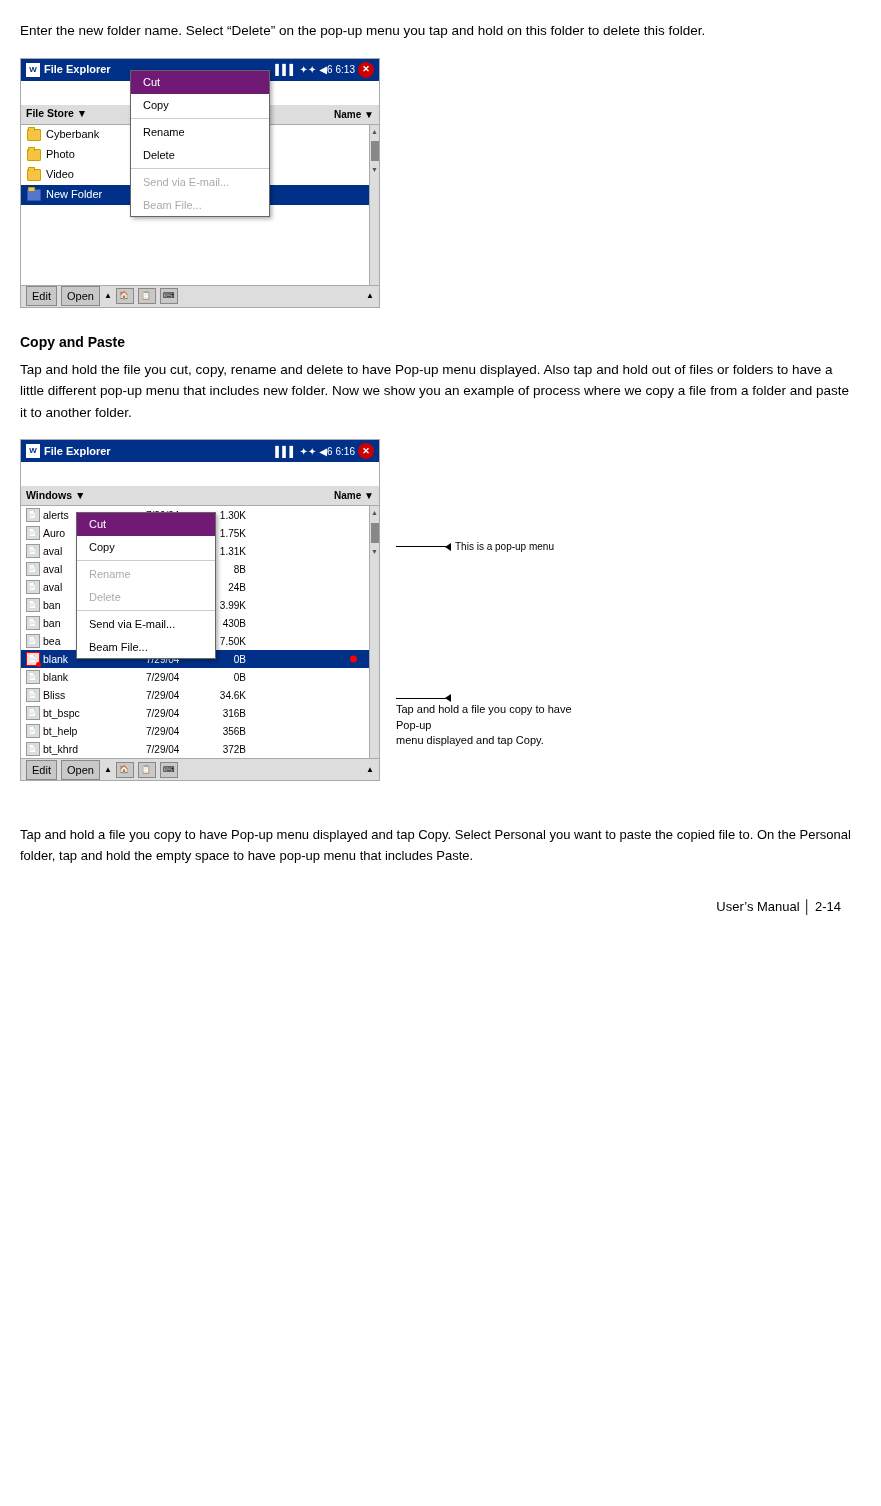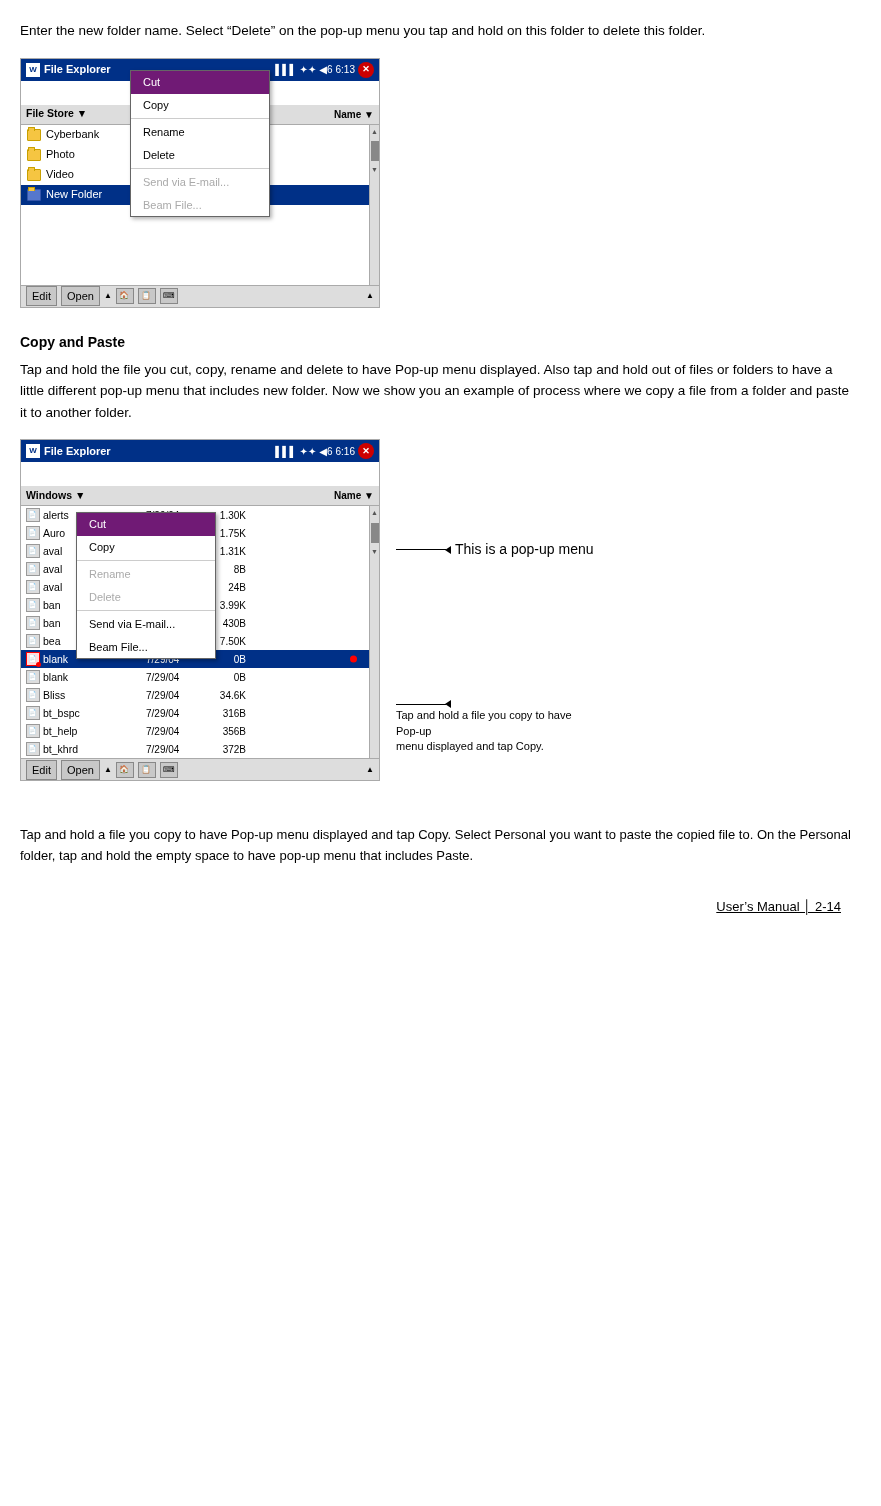--- a/index.html
+++ b/index.html
@@ -185,21 +185,20 @@
       font-size: 13px;
       line-height: 1.6;
       margin-top: 24px;
     }
 
     .page-number {
       text-align: right;
       font-size: 13px;
       margin-top: 30px;
       padding-right: 10px;
-      text-decoration: underline;
     }
 
     .scrollbar {
       width: 10px;
       background: #ddd;
       border-left: 1px solid #aaa;
       display: flex;
       flex-direction: column;
       align-items: center;
     }
@@ -524,21 +523,21 @@
       <div class="bottombar-icon">⌨</div>
       <span style="font-size:8px; margin-left: auto;">▲</span>
     </div>
   </div>
 
   <div style="position: relative; margin-left: 16px; display: flex; flex-direction: column; gap: 60px; padding-top: 100px;">
 
     <div style="display: flex; align-items: center;">
       <div style="width: 50px; height: 1px; background: #000;"></div>
       <div style="width: 0; height: 0; border-top: 4px solid transparent; border-bottom: 4px solid transparent; border-right: 6px solid #000; margin-left: -1px;"></div>
-      <span style="margin-left: 4px; font-size: 14px; white-space: nowrap;">This is a pop-up menu</span>
+      <span style="margin-left: 4px; font-size: 10px; white-space: nowrap;">This is a pop-up menu</span>
     </div>
 
     <div style="display: flex; align-items: flex-start; margin-top: 80px;">
       <div style="display: flex; flex-direction: column; align-items: flex-start;">
         <div style="display: flex; align-items: center;">
           <div style="width: 50px; height: 1px; background: #000;"></div>
           <div style="width: 0; height: 0; border-top: 4px solid transparent; border-bottom: 4px solid transparent; border-right: 6px solid #000; margin-left: -1px;"></div>
         </div>
         <span style="margin-left: 0px; font-size: 11px; max-width: 200px; line-height: 1.4;">Tap and hold a file you copy to have Pop-up<br>menu displayed and tap Copy.</span>
       </div>

